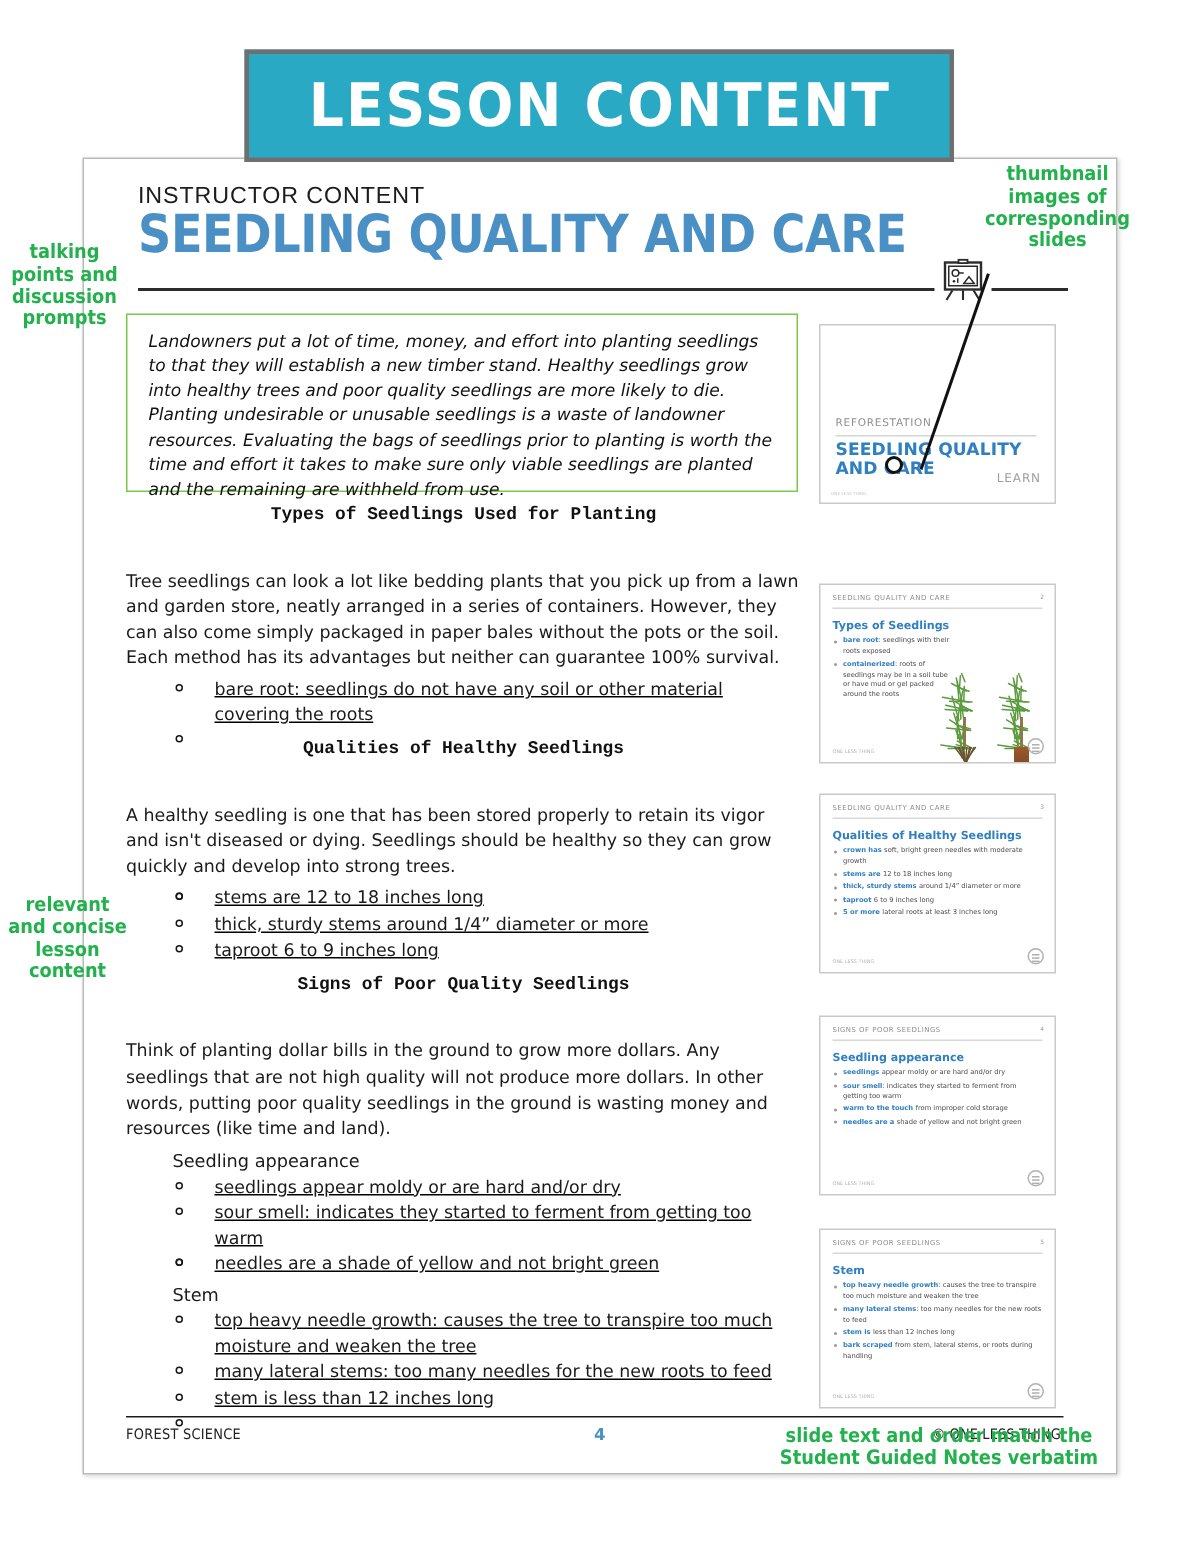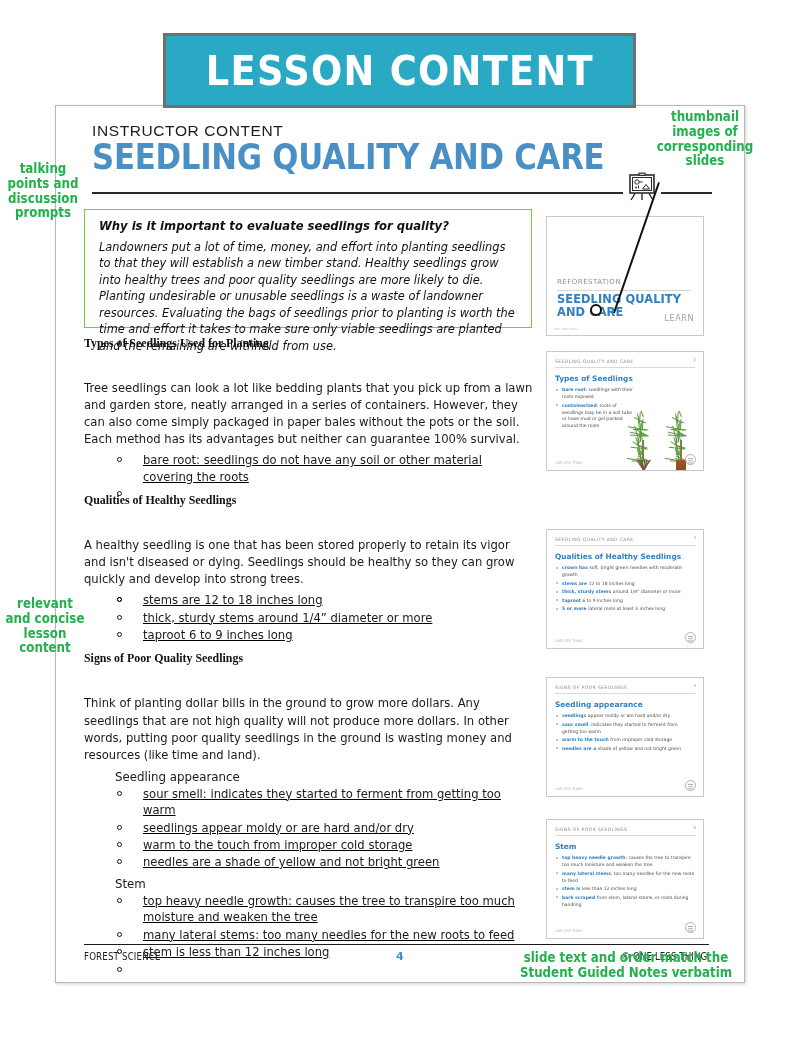--- a/index.html
+++ b/index.html
@@ -94,23 +94,24 @@
     font-family: "DejaVu Sans", sans-serif;
     font-style: italic;
     font-size: 11.4px; color: #111;
     line-height: 1.44;
   }
 
   
   .content { position: absolute; left: 84px; top: 336px; width: 450px; }
   .sec { margin-bottom: 8px; }
   .sec-h {
-    font-family: Liberation Serif, serif;
+    font-family: Liberation Mono, monospace;
     font-weight: 700; font-size: 11.9px; color: #111;
     margin-bottom: 3px;
+    text-align: center;
   }
   .sec-p {
     font-family: "DejaVu Sans", sans-serif;
     font-size: 11.6px; color: #1a1a1a;
     line-height: 1.47;
     margin-bottom: 4px;
     margin-top: 29px;
   }
   .sub-h {
     font-family: "DejaVu Sans", sans-serif;
@@ -194,21 +195,21 @@
   }
 
   
   .thumb {
     position: absolute;
     background: #fff;
     border: 1px solid #c9c9c9;
     overflow: hidden;
   }
   .t1 { left: 546px; top: 216px; width: 158px; height: 120px; }
-  .t2 { left: 546px; top: 351px; width: 158px; height: 120px; }
+  .t2 { left: 546px; top: 389px; width: 158px; height: 120px; }
   .t3 { left: 546px; top: 529px; width: 158px; height: 120px; }
   .t4 { left: 546px; top: 677px; width: 158px; height: 120px; }
   .t5 { left: 546px; top: 819px; width: 158px; height: 120px; }
 
   .sl-head {
     font-family: "Liberation Sans Narrow", "DejaVu Sans", sans-serif;
     font-size: 4.6px; color: #8d8d8d;
     letter-spacing: 0.35px;
     padding: 7px 0 3px 8px;
     border-bottom: 0.6px solid #d8d8d8;
@@ -342,21 +343,20 @@
       <line x1="15.5" y1="13.5" x2="15.5" y2="16.5" stroke="#2b2b2b" stroke-width="1"></line>
       <polygon points="23,12.5 26.5,17 19.5,17" fill="none" stroke="#2b2b2b" stroke-width="1"></polygon>
       <rect x="16" y="1.2" width="6" height="2.2" fill="#fff" stroke="#2b2b2b" stroke-width="1.2"></rect>
       <line x1="12" y1="21.5" x2="8" y2="28" stroke="#2b2b2b" stroke-width="1.4"></line>
       <line x1="26" y1="21.5" x2="30" y2="28" stroke="#2b2b2b" stroke-width="1.4"></line>
       <line x1="19" y1="21.5" x2="19" y2="28" stroke="#2b2b2b" stroke-width="1.4"></line>
     </svg>
   </div>
 
   <div class="green-box">
-    <div class="gb-q">Why is it important to evaluate seedlings for quality?</div>
     <div class="gb-p">Landowners put a lot of time, money, and effort into planting seedlings to that they will establish a new timber stand. Healthy seedlings grow into healthy trees and poor quality seedlings are more likely to die. Planting undesirable or unusable seedlings is a waste of landowner resources. Evaluating the bags of seedlings prior to planting is worth the time and effort it takes to make sure only viable seedlings are planted and the remaining are withheld from use.</div>
   </div>
 
   <div class="content" id="content-col">
       <div class="sec">
         <div class="sec-h">Types of Seedlings Used for Planting</div>
         <div class="sec-p">Tree seedlings can look a lot like bedding plants that you pick up from a lawn and garden store, neatly arranged in a series of containers. However, they can also come simply packaged in paper bales without the pots or the soil. Each method has its advantages but neither can guarantee 100% survival.</div>
         <ul class="blist">
           <li><span class="bul"></span><span>bare root: seedlings do not have any soil or other material covering the roots</span></li>
           <li><span class="bul"></span></li>
@@ -370,23 +370,23 @@
           <li><span class="bul"></span><span>stems are 12 to 18 inches long</span></li>
           <li><span class="bul"></span><span>thick, sturdy stems around 1/4” diameter or more</span></li>
           <li><span class="bul"></span><span>taproot 6 to 9 inches long</span></li>
         </ul>
       </div>
       <div class="sec">
         <div class="sec-h">Signs of Poor Quality Seedlings</div>
         <div class="sec-p">Think of planting dollar bills in the ground to grow more dollars. Any seedlings that are not high quality will not produce more dollars. In other words, putting poor quality seedlings in the ground is wasting money and resources (like time and land).</div>
         <div class="sub-h">Seedling appearance</div>
         <ul class="blist">
+          <li><span class="bul"></span><span>seedlings appear moldy or are hard and/or dry</span></li>
           <li><span class="bul"></span><span>sour smell: indicates they started to ferment from getting too warm</span></li>
-          <li><span class="bul"></span><span>seedlings appear moldy or are hard and/or dry</span></li>
-          <li><span class="bul"></span><span>warm to the touch from improper cold storage</span></li>
+          <li><span class="bul"></span></li>
           <li><span class="bul"></span><span>needles are a shade of yellow and not bright green</span></li>
         </ul>
         <div class="sub-h">Stem</div>
         <ul class="blist">
           <li><span class="bul"></span><span>top heavy needle growth: causes the tree to transpire too much moisture and weaken the tree</span></li>
           <li><span class="bul"></span><span>many lateral stems: too many needles for the new roots to feed</span></li>
           <li><span class="bul"></span><span>stem is less than 12 inches long</span></li>
           <li><span class="bul"></span></li>
         </ul>
       </div>

